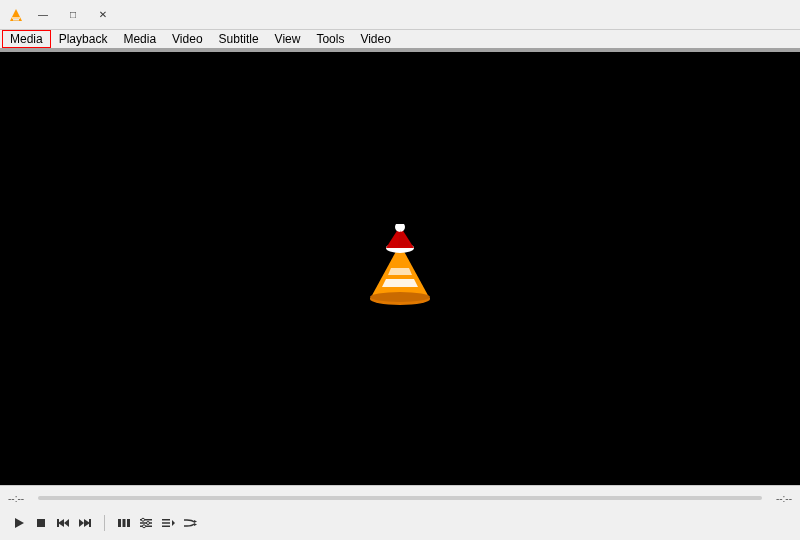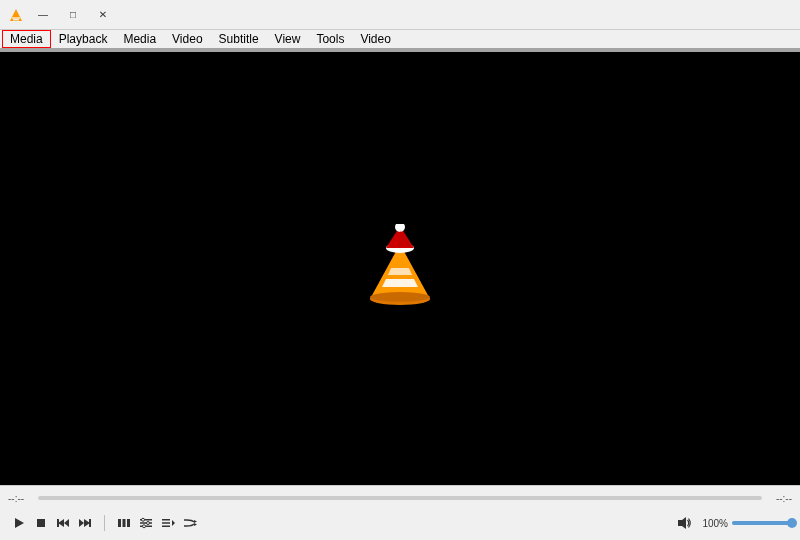--- a/index.html
+++ b/index.html
@@ -338,28 +338,14 @@
       <svg viewBox="0 0 14 14" fill="none" xmlns="http://www.w3.org/2000/svg">
         <line x1="1" y1="4" x2="4" y2="4" stroke="#333" stroke-width="1.5"></line>
         <path d="M4,4 Q9,4 11,6" stroke="#333" stroke-width="1.5" fill="none"></path>
         <line x1="1" y1="10" x2="4" y2="10" stroke="#333" stroke-width="1.5"></line>
         <path d="M4,10 Q9,10 11,8" stroke="#333" stroke-width="1.5" fill="none"></path>
         <polygon points="11,4 14,5.5 11,7" fill="#333"></polygon>
         <polygon points="11,7 14,8.5 11,10" fill="#333"></polygon>
       </svg>
     </button>
 
-    <div id="volume-area">
-      <button id="volume-icon-btn" title="Mute">
-        <svg viewBox="0 0 16 16" fill="none" xmlns="http://www.w3.org/2000/svg" width="16" height="16">
-          <polygon points="2,5 6,5 10,2 10,14 6,11 2,11" fill="#333"></polygon>
-          <path d="M11.5,5 Q14,8 11.5,11" stroke="#333" stroke-width="1.2" fill="none"></path>
-          <path d="M12.5,3.5 Q16,8 12.5,12.5" stroke="#333" stroke-width="1.2" fill="none"></path>
-        </svg>
-      </button>
-      <span id="volume-label">100%</span>
-      <div id="volume-track">
-        <div id="volume-fill" style="width:100%"></div>
-        <div id="volume-knob"></div>
-      </div>
-    </div>
   </div>
 </div>
 
 </body></html>

